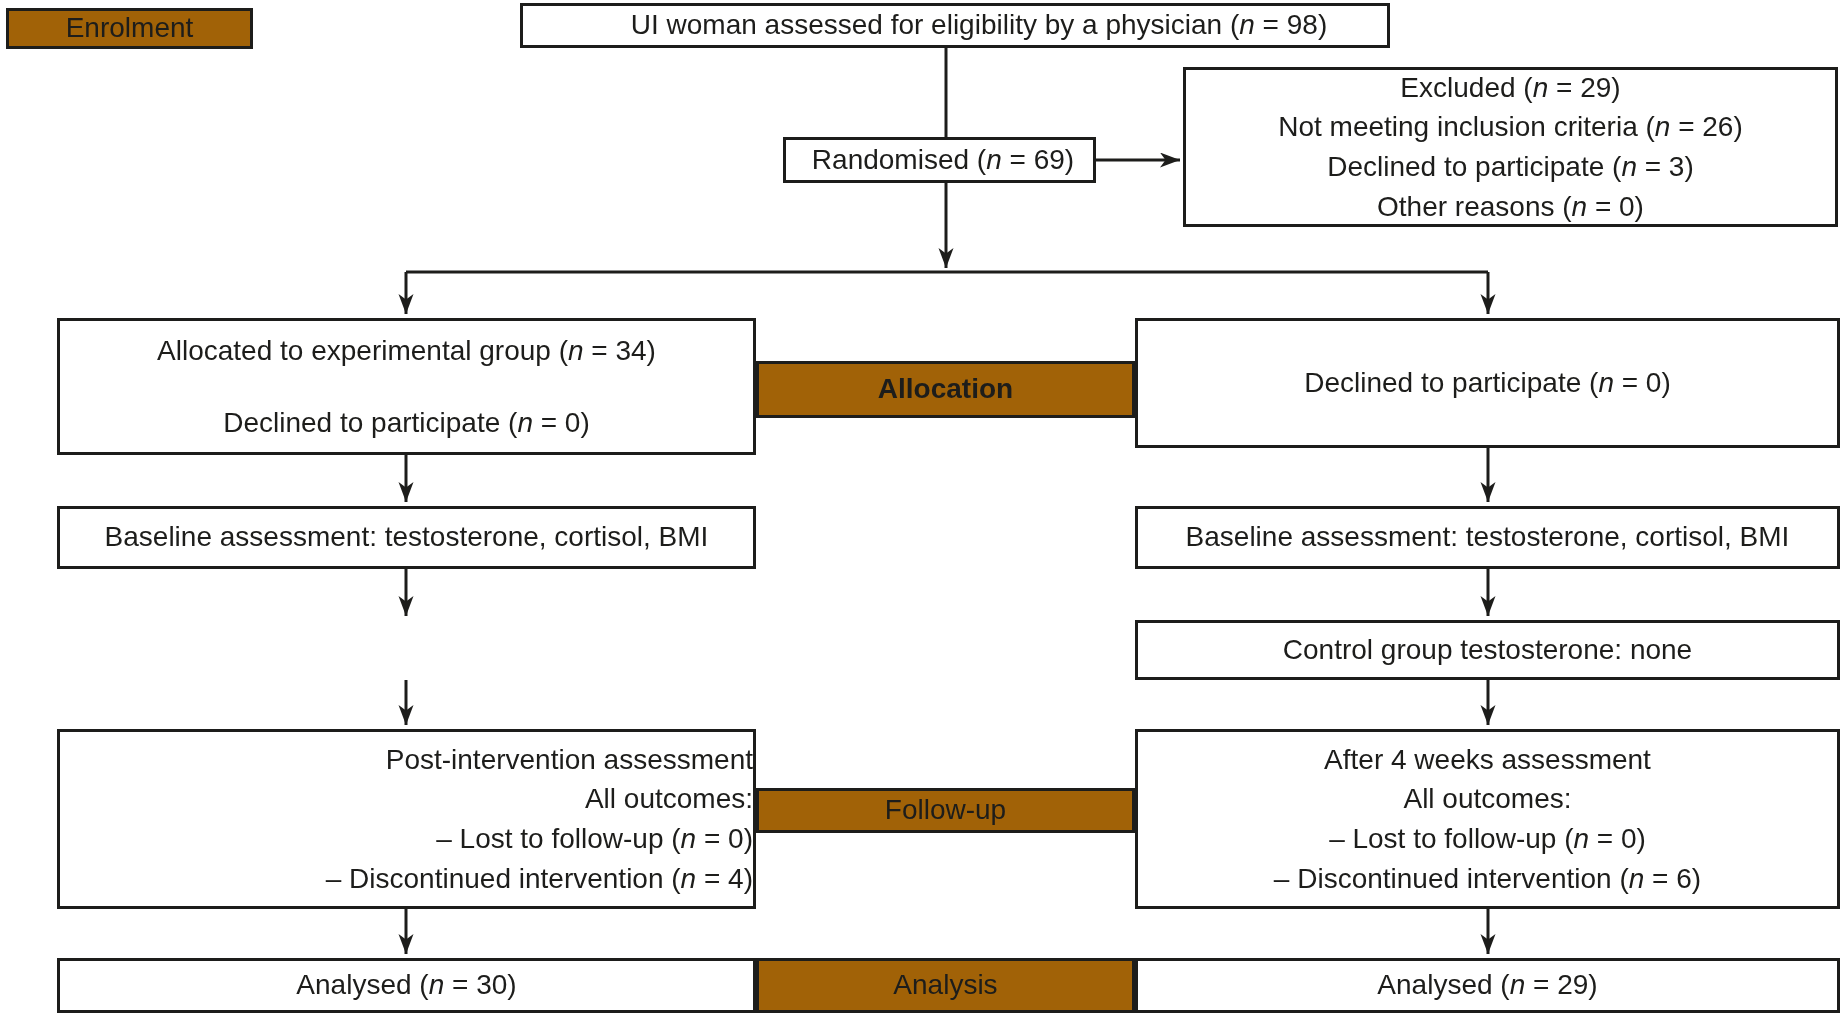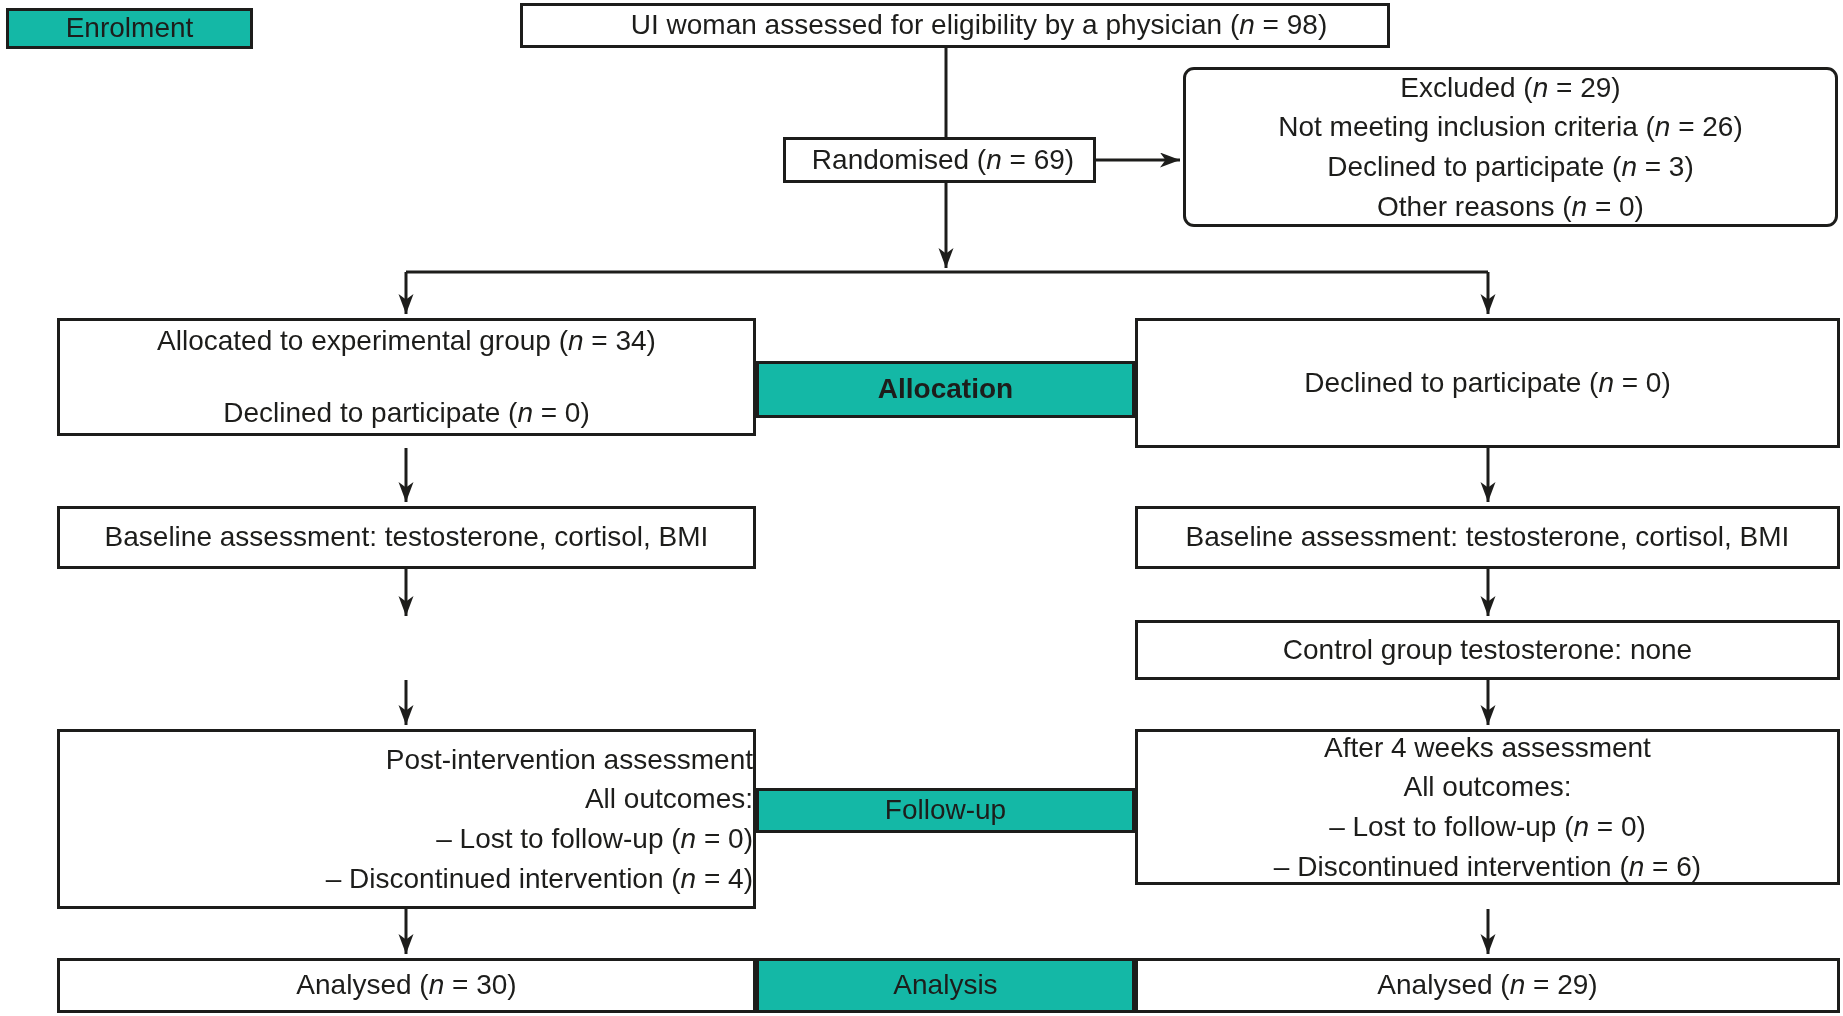--- a/index.html
+++ b/index.html
@@ -6,21 +6,21 @@
   #canvas{
     position:relative;width:1843px;height:1016px;background:#ffffff;
     font-family:"Liberation Sans","DejaVu Sans",sans-serif;color:#1d1d1b;
     overflow:hidden;
   }
   .box{
     position:absolute;box-sizing:border-box;border:3px solid #1d1d1b;background:#ffffff;
     display:flex;flex-direction:column;align-items:center;justify-content:center;
     text-align:center;font-size:28px;line-height:1.36;
   }
-  .band{background:#14b8a6;}
+  .band{background:#a16207;}
   .line{display:block;white-space:nowrap;}
   .tall .line{line-height:1.42;}
   svg.connectors{position:absolute;left:0;top:0;pointer-events:none;}
   i{font-style:italic;}
 </style>
 </head>
 <body>
 
 <div id="canvas">
 
@@ -60,28 +60,28 @@
   </div>
 
   <div class="box" style="left:520px;top:3px;width:870px;height:45px;padding-left:48px;">
     <span class="line">UI woman assessed for eligibility by a physician (<i>n</i> = 98)</span>
   </div>
 
   <div class="box" style="left:783px;top:137px;width:313px;height:46px;padding-left:7px;">
     <span class="line">Randomised (<i>n</i> = 69)</span>
   </div>
 
-  <div class="box tall" style="left:1183px;top:67px;width:655px;height:160px;border-radius:11px;">
+  <div class="box tall" style="left:1183px;top:67px;width:655px;height:160px;">
     <span class="line">Excluded (<i>n</i> = 29)</span>
     <span class="line">Not meeting inclusion criteria (<i>n</i> = 26)</span>
     <span class="line">Declined to participate (<i>n</i> = 3)</span>
     <span class="line">Other reasons (<i>n</i> = 0)</span>
   </div>
 
-  <div class="box tall" style="left:57px;top:318px;width:699px;height:118px;gap:32px;">
+  <div class="box tall" style="left:57px;top:318px;width:699px;height:137px;gap:32px;">
     <span class="line">Allocated to experimental group (<i>n</i> = 34)</span>
     <span class="line">Declined to participate (<i>n</i> = 0)</span>
   </div>
 
   <div class="box band" style="left:756px;top:361px;width:379px;height:57px;font-weight:bold;">
     <span class="line">Allocation</span>
   </div>
 
   <div class="box tall" style="left:1135px;top:318px;width:705px;height:130px;">
     <span class="line">Declined to participate (<i>n</i> = 0)</span>
@@ -104,21 +104,21 @@
     <span class="line">Post-intervention assessment</span>
     <span class="line">All outcomes:</span>
     <span class="line">– Lost to follow-up (<i>n</i> = 0)</span>
     <span class="line">– Discontinued intervention (<i>n</i> = 4)</span>
   </div>
 
   <div class="box band" style="left:756px;top:788px;width:379px;height:45px;">
     <span class="line">Follow-up</span>
   </div>
 
-  <div class="box tall" style="left:1135px;top:729px;width:705px;height:156px;">
+  <div class="box tall" style="left:1135px;top:729px;width:705px;height:180px;">
     <span class="line">After 4 weeks assessment</span>
     <span class="line">All outcomes:</span>
     <span class="line">– Lost to follow-up (<i>n</i> = 0)</span>
     <span class="line">– Discontinued intervention (<i>n</i> = 6)</span>
   </div>
 
   <div class="box" style="left:57px;top:958px;width:699px;height:55px;">
     <span class="line">Analysed (<i>n</i> = 30)</span>
   </div>
 

